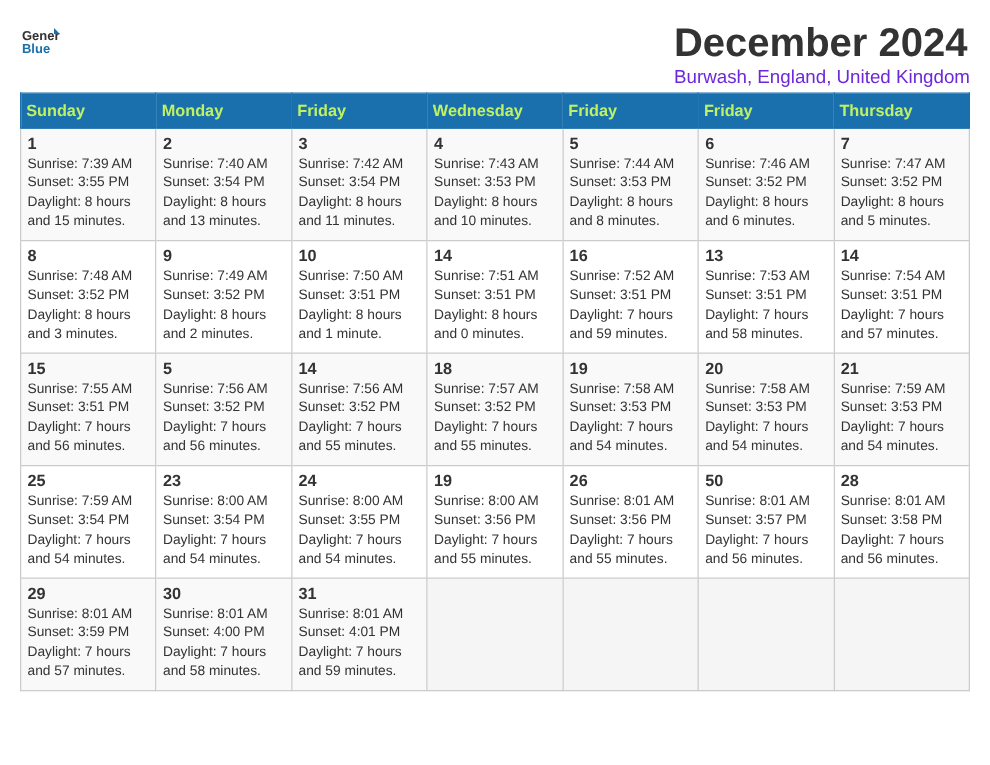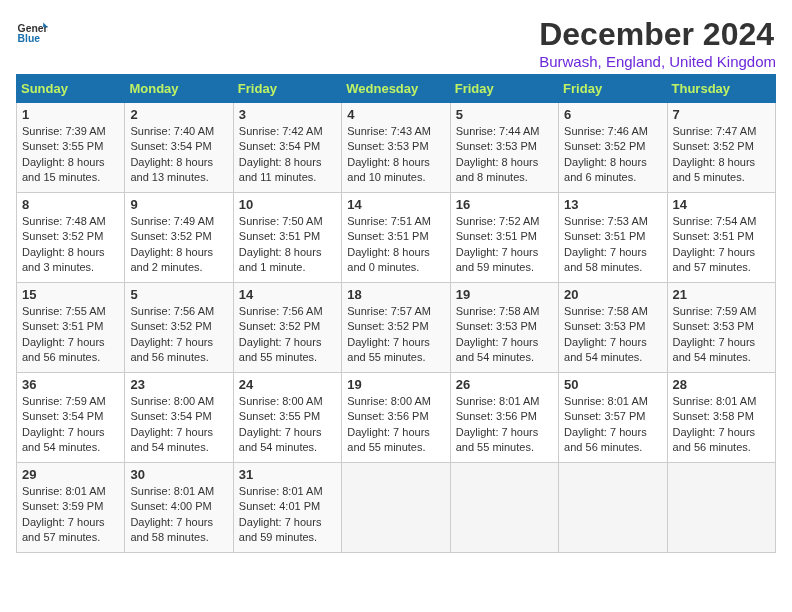--- a/index.html
+++ b/index.html
@@ -192,21 +192,21 @@
           <span class="day-num">20</span>
           <div class="day-info">Sunrise: 7:58 AM<br>Sunset: 3:53 PM<br>Daylight: 7 hours and 54 minutes.</div>
         </td>
         <td>
           <span class="day-num">21</span>
           <div class="day-info">Sunrise: 7:59 AM<br>Sunset: 3:53 PM<br>Daylight: 7 hours and 54 minutes.</div>
         </td>
       </tr>
       <tr>
         <td>
-          <span class="day-num">36</span>
+          <span class="day-num">25</span>
           <div class="day-info">Sunrise: 7:59 AM<br>Sunset: 3:54 PM<br>Daylight: 7 hours and 54 minutes.</div>
         </td>
         <td>
           <span class="day-num">23</span>
           <div class="day-info">Sunrise: 8:00 AM<br>Sunset: 3:54 PM<br>Daylight: 7 hours and 54 minutes.</div>
         </td>
         <td>
           <span class="day-num">24</span>
           <div class="day-info">Sunrise: 8:00 AM<br>Sunset: 3:55 PM<br>Daylight: 7 hours and 54 minutes.</div>
         </td>

